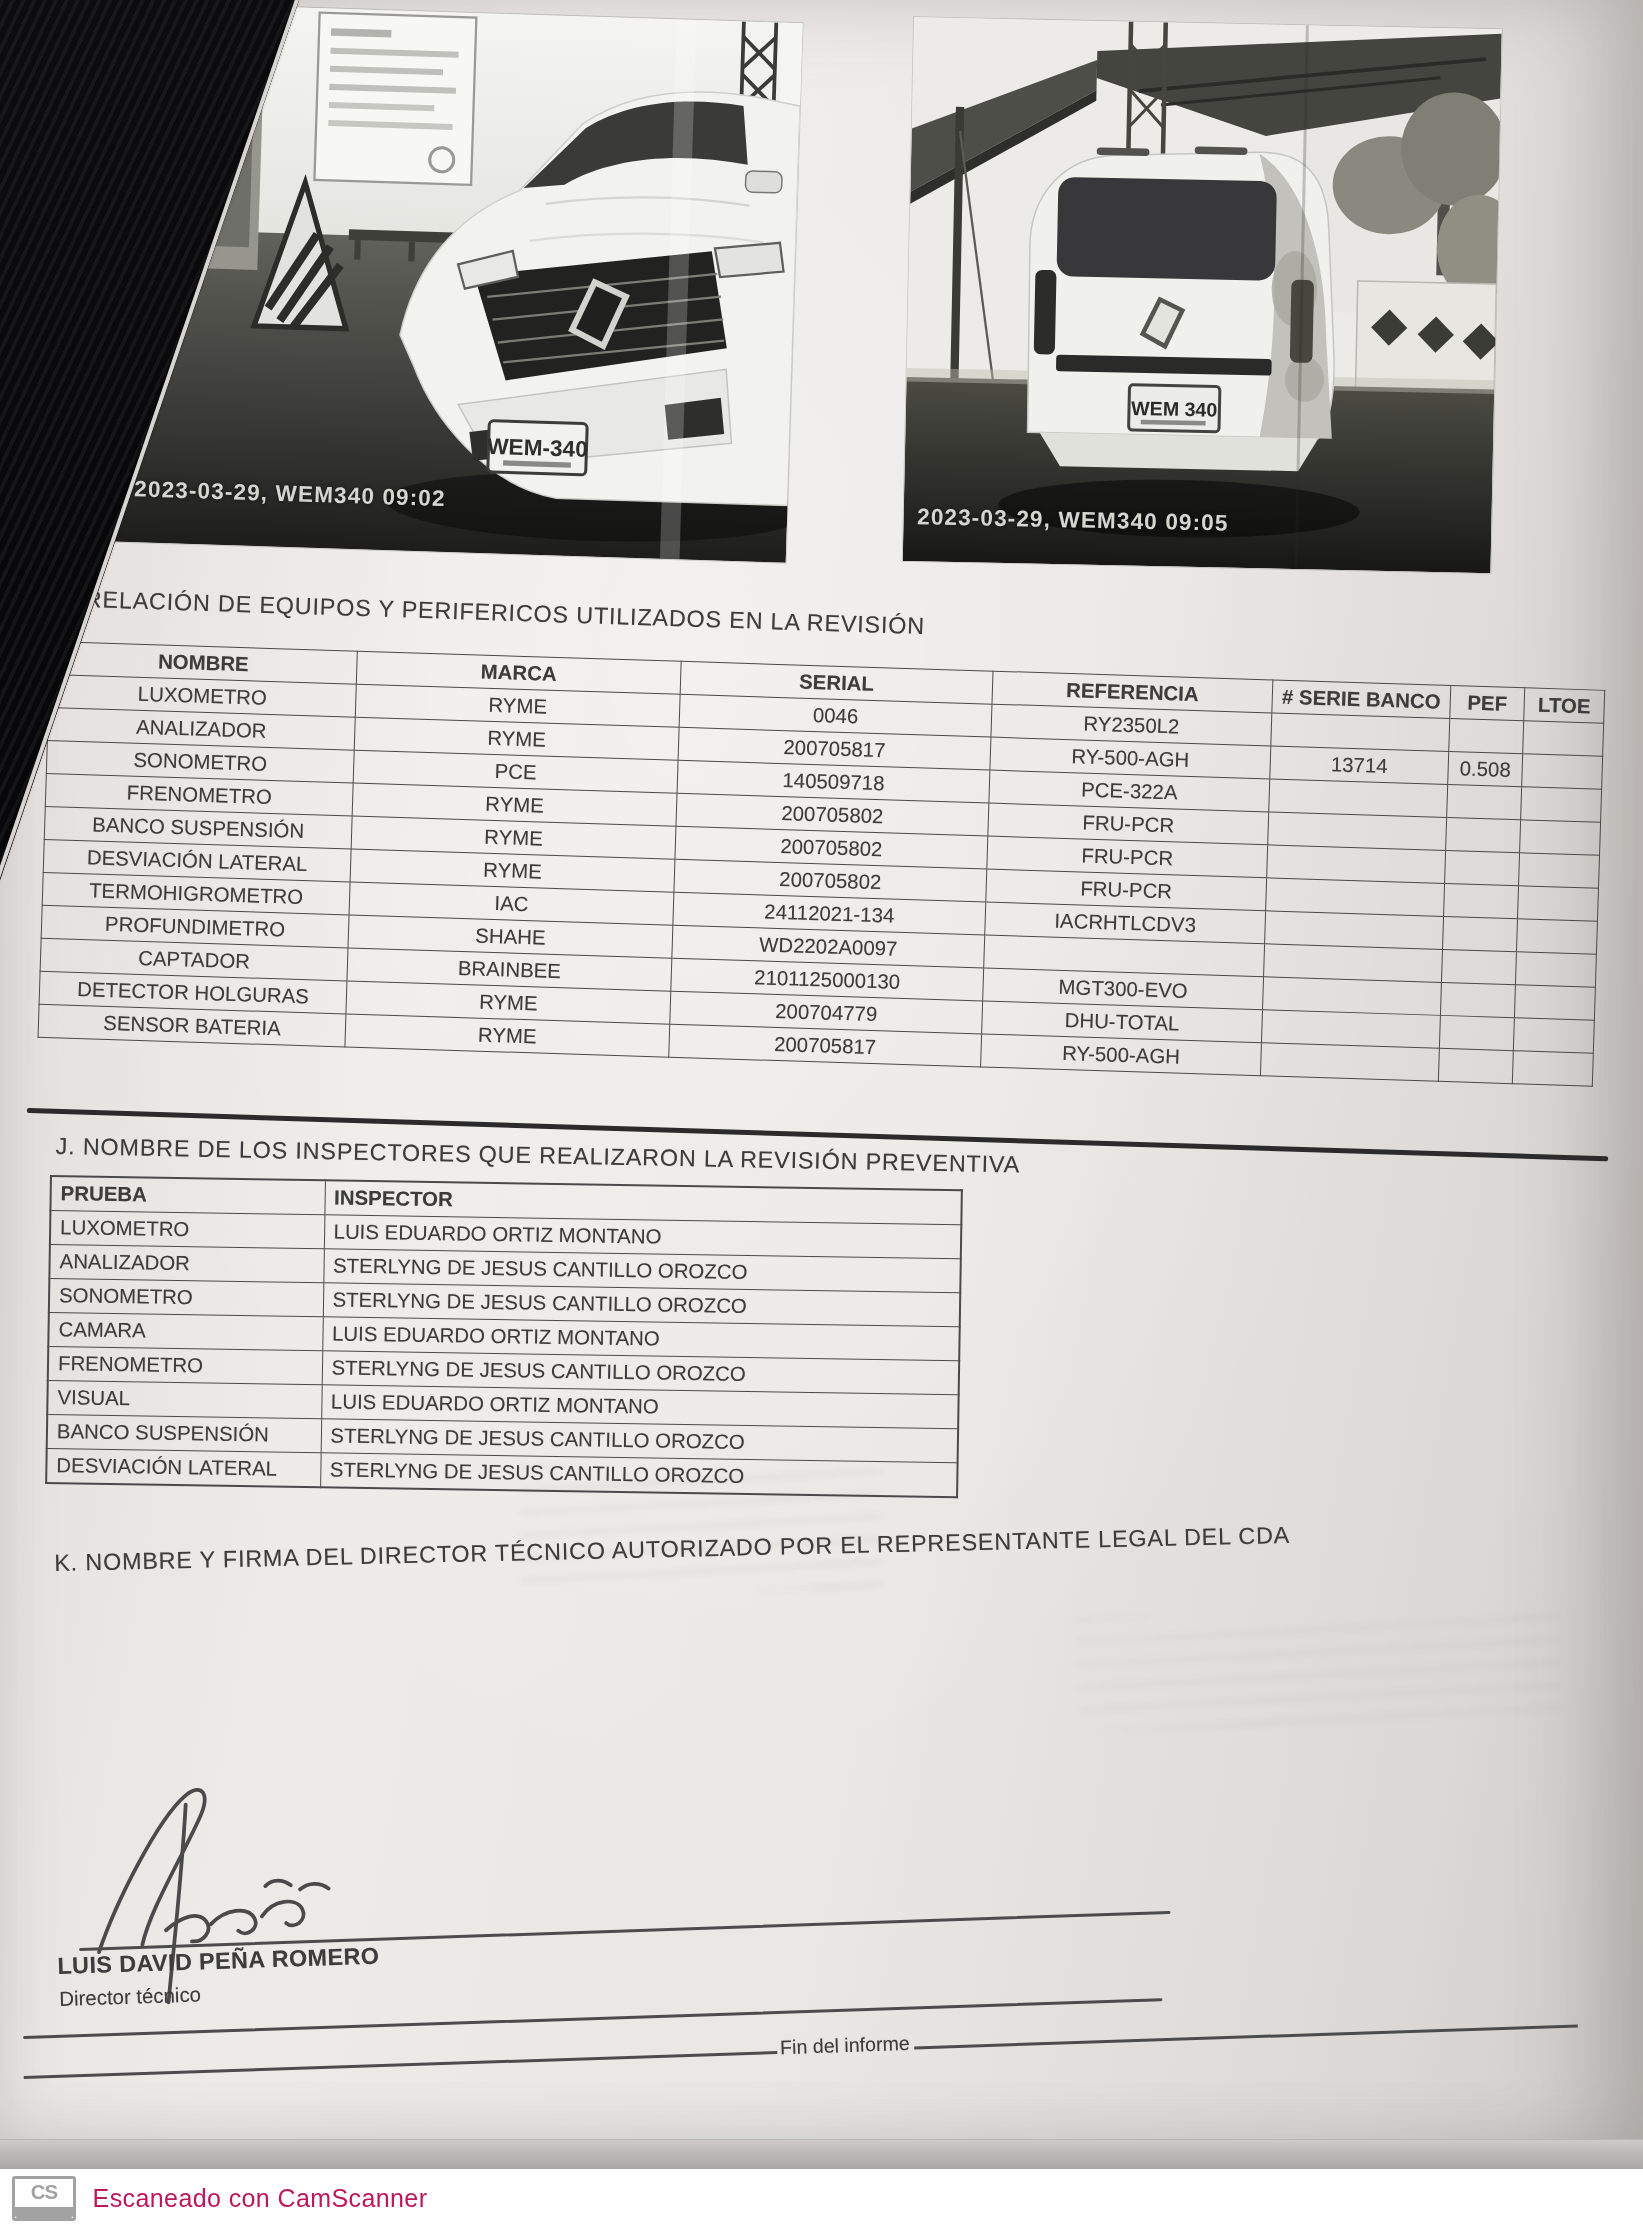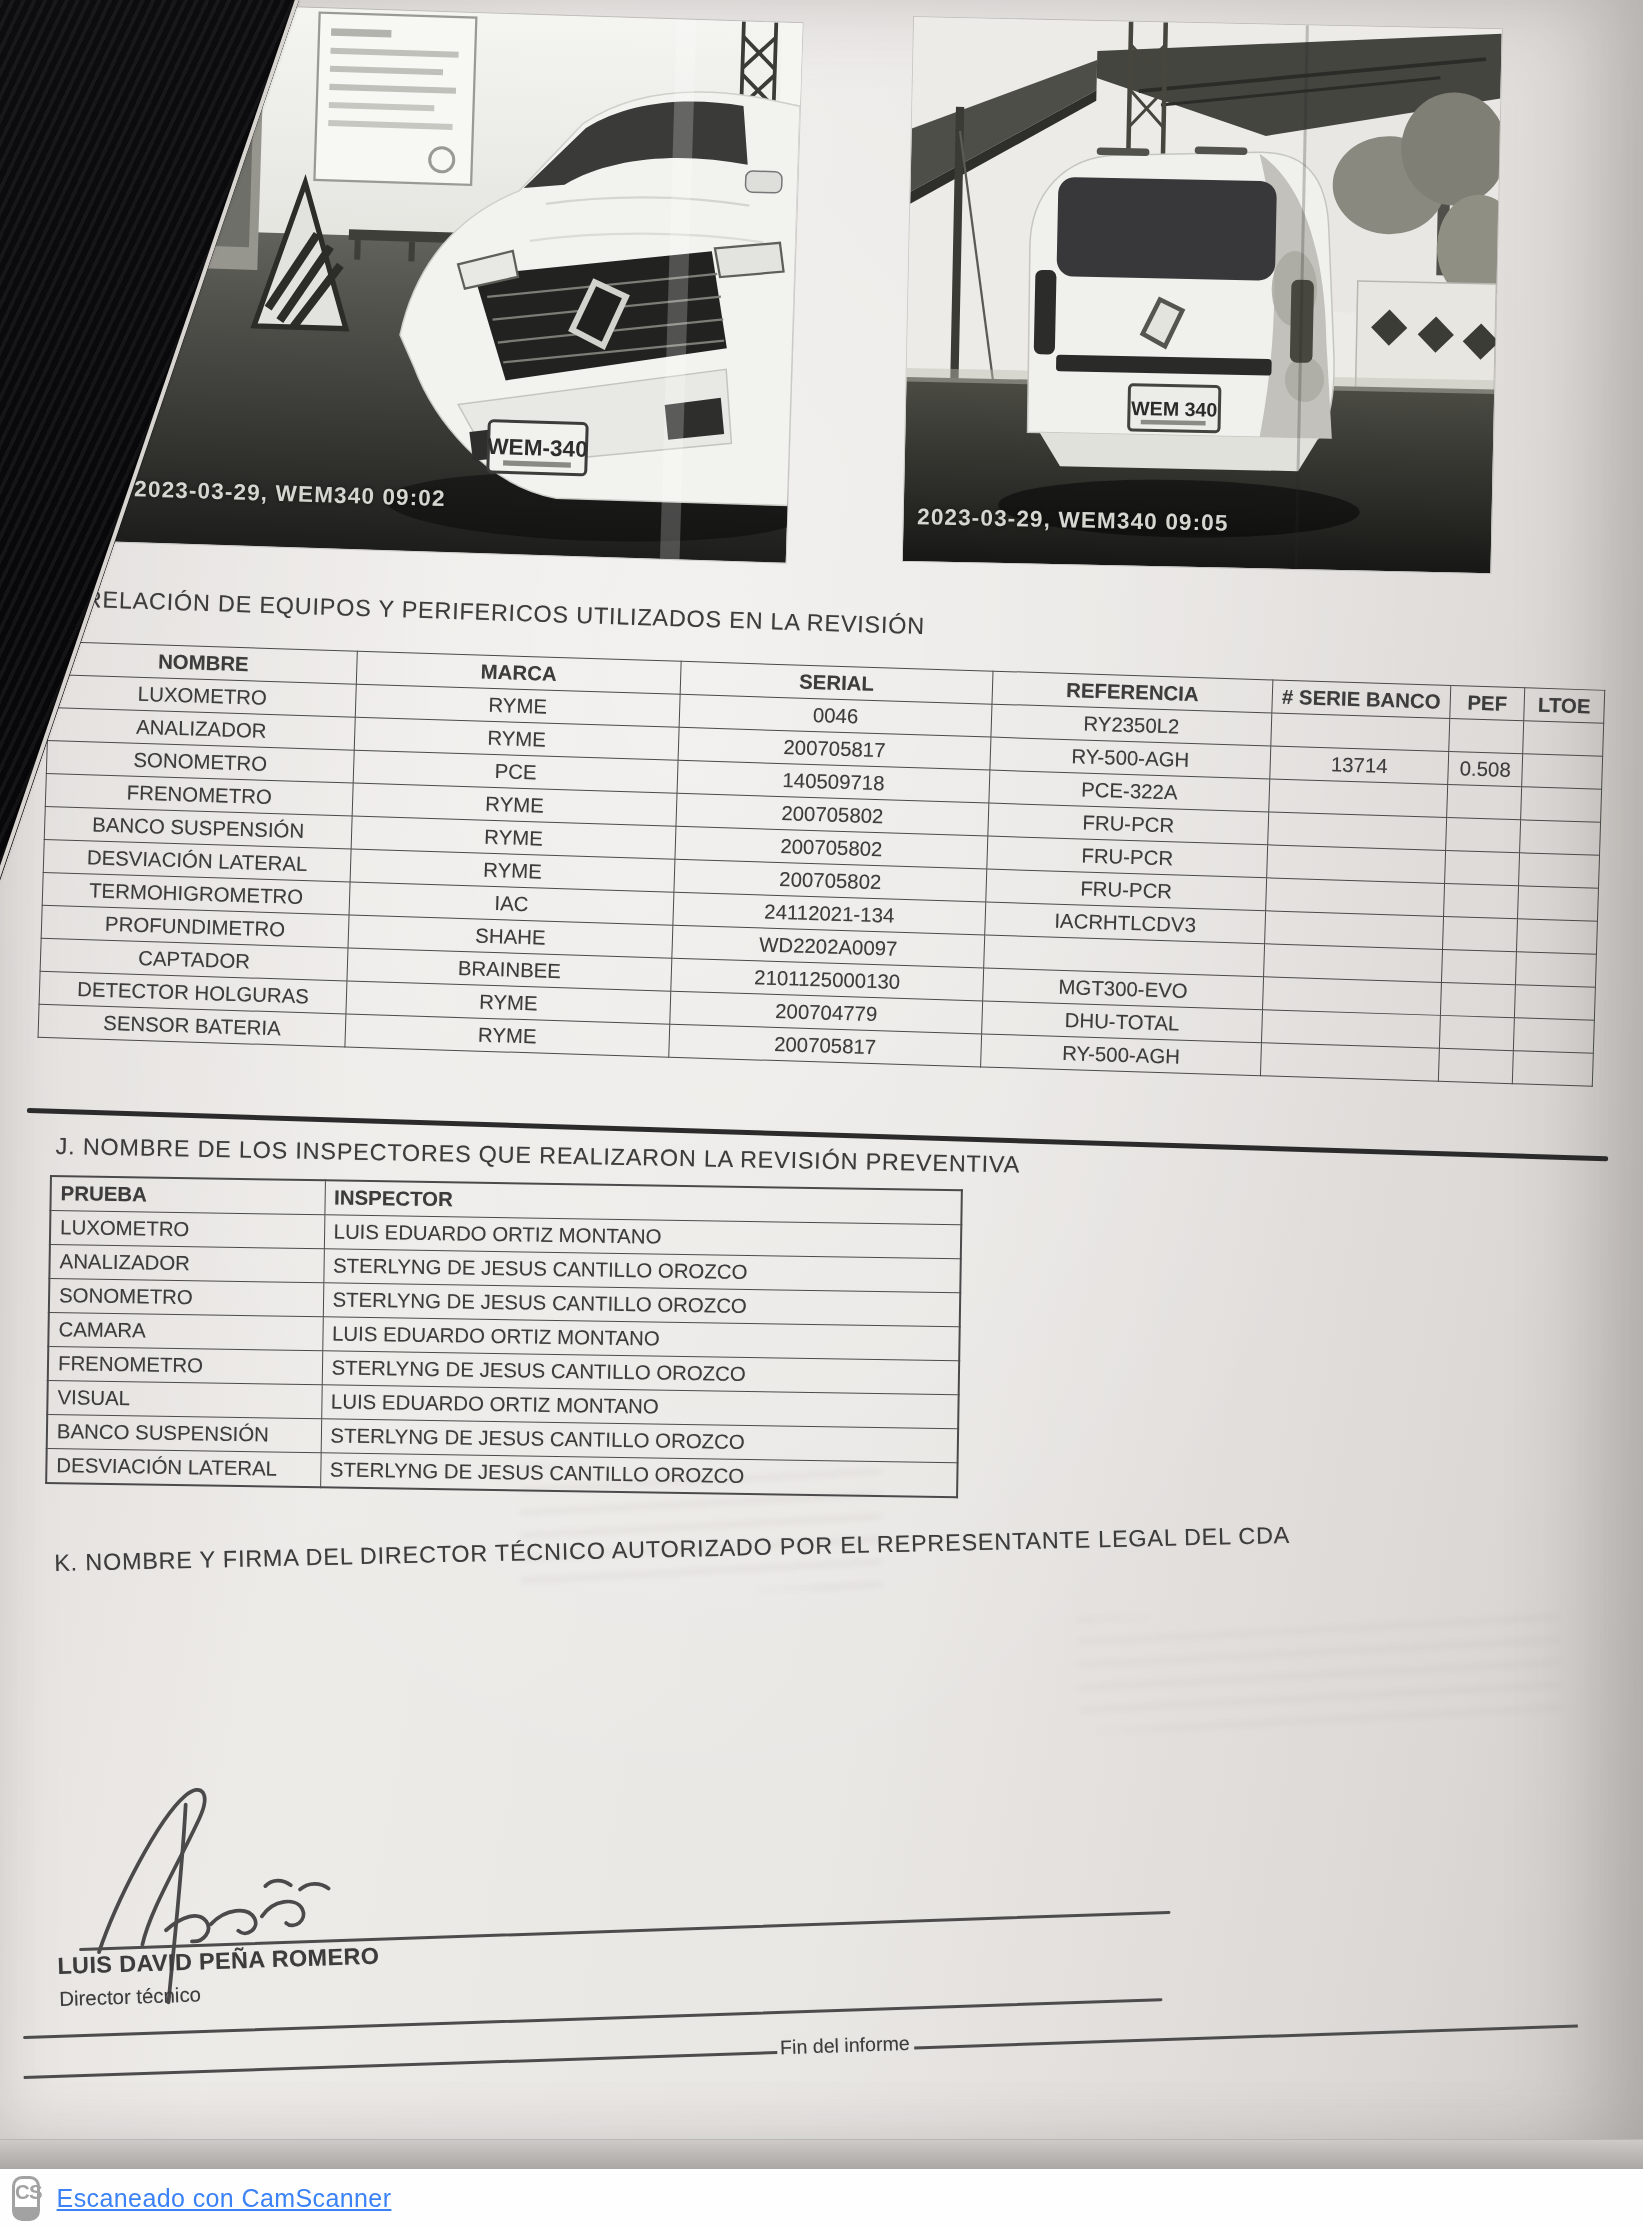--- a/index.html
+++ b/index.html
@@ -47,26 +47,26 @@
   .corner-stripes{position:absolute;inset:0;
           background:repeating-linear-gradient(115deg,rgba(255,255,255,.05) 0 3.8px,rgba(0,0,0,0) 3.8px 9.8px);}
   .page-edge{position:absolute;left:0;top:0;width:930px;height:3.8px;background:#d8d5d1;z-index:41;
           transform-origin:0 0;transform:translate(299px,0) rotate(108.8deg);
           box-shadow:0 1.5px 4.5px rgba(0,0,0,.4);}
   
   .sheet-bottom{position:absolute;left:0;top:2139px;width:1644px;height:30px;z-index:30;
           background:linear-gradient(to bottom,#cdcac7,#a8a5a2);border-top:1.5px solid #b9b6b3;}
   .footer{position:absolute;left:0;top:2169px;width:1644px;height:59px;background:#fefefe;z-index:50;
           display:flex;align-items:center;}
-  .cs-badge{position:relative;width:28px;height:45px;margin-left:12px;border:3.8px solid #a2a2a2;
-          border-radius:10px;box-sizing:border-box;display:flex;}
+  .cs-badge{position:relative;width:64px;height:45px;margin-left:12px;border:3.8px solid #a2a2a2;
+          border-radius:3px;box-sizing:border-box;display:flex;justify-content:center;}
   .cs-txt{color:#a2a2a2;font-weight:bold;font-size:20.4px;line-height:26px;letter-spacing:-0.8px;}
   .cs-bar{position:absolute;left:0;bottom:0;width:100%;height:11.3px;background:#a2a2a2;
           border-radius:0 0 3px 3px;}
-  .footer-label{margin-left:16.6px;font-size:25px;color:#3b82f6;letter-spacing:0.4px;text-decoration:underline;}
+  .footer-label{margin-left:16.6px;font-size:25px;color:#be185d;letter-spacing:0.4px;}
 </style>
 </head>
 <body>
 
 <div class="stage">
   <div class="sheet">
 
     <div class="smudge" style="left:520px;top:1463px;width:362px;height:128px;opacity:.45;"></div>
     <div class="smudge" style="left:1078px;top:1614px;width:483px;height:113px;opacity:.35;"></div>
 

